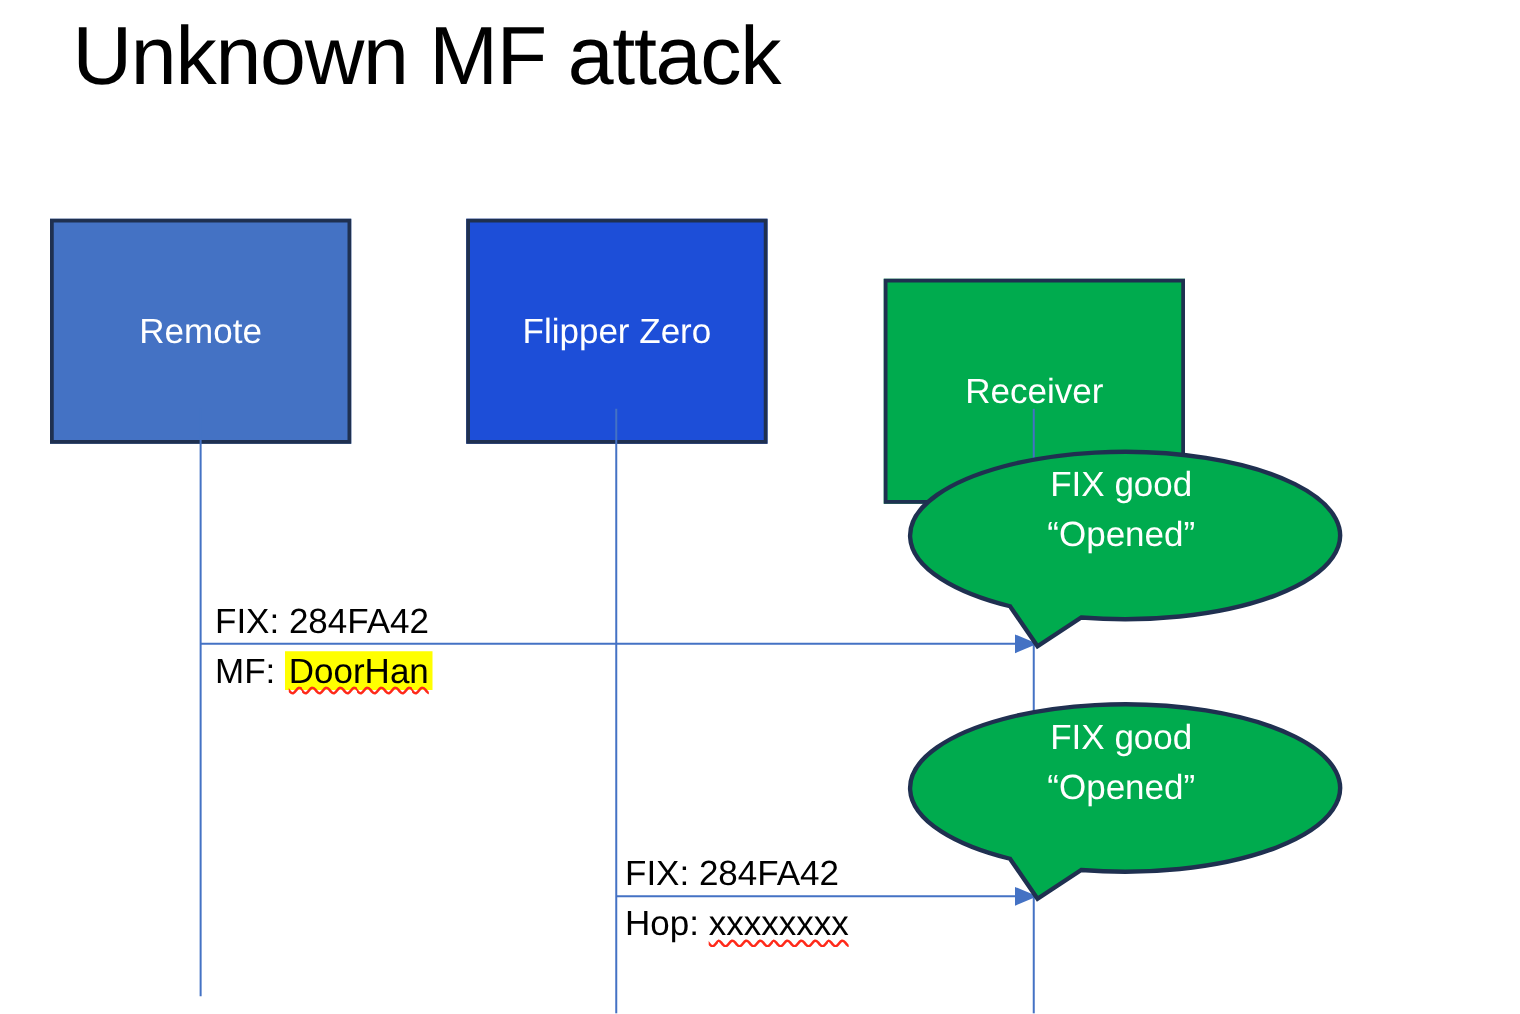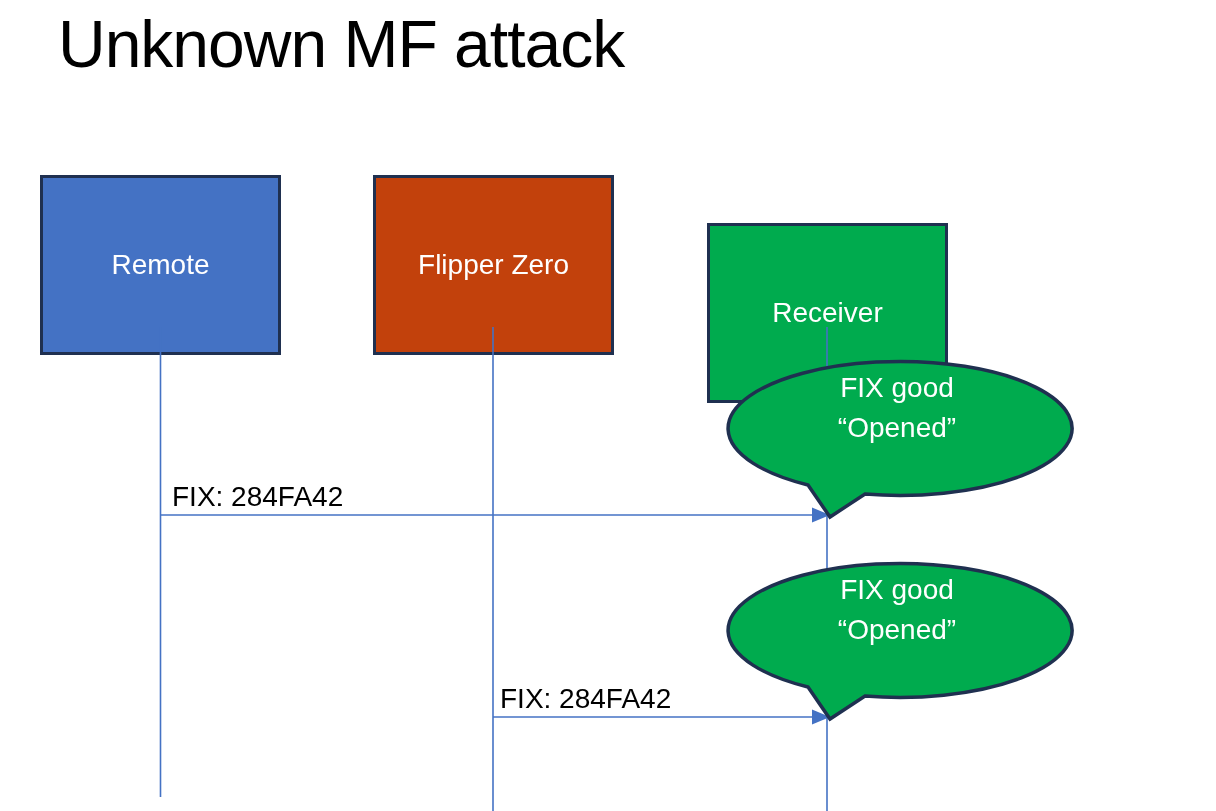--- a/index.html
+++ b/index.html
@@ -46,21 +46,21 @@
 </head>
 <body>
 
 <div class="slide">
 
   <h1 class="title">Unknown MF attack</h1>
 
   <div class="actor actor-remote" style="background-color: rgb(68, 114, 196);">
     <span>Remote</span>
   </div>
-  <div class="actor actor-flipper" style="background-color: #c2410c;">
+  <div class="actor actor-flipper" style="background-color: #1d4ed8;">
     <span>Flipper Zero</span>
   </div>
   <div class="actor actor-receiver" style="background-color: rgb(0, 171, 78);">
     <span>Receiver</span>
   </div>
 
   <svg class="overlay" viewBox="0 0 1216 811">
     <line class="lifeline" x1="160.5" y1="327" x2="160.5" y2="797"></line>
     <line class="lifeline" x1="493" y1="327" x2="493" y2="811"></line>
     <line class="lifeline" x1="827" y1="327" x2="827" y2="811"></line>
@@ -80,19 +80,21 @@
     <div>“Opened”</div>
   </div>
 
   <div class="bubble-text bt2">
     <div>FIX good</div>
     <div>“Opened”</div>
   </div>
 
   <div class="msg-labels m1">
     <div>FIX: 284FA42</div>
+    <div><span>MF: </span><span class="hl sq">DoorHan</span></div>
   </div>
 
   <div class="msg-labels m2">
     <div>FIX: 284FA42</div>
+    <div><span>Hop: </span><span class="sq">xxxxxxxx</span></div>
   </div>
 
 </div>
 
 </body></html>

